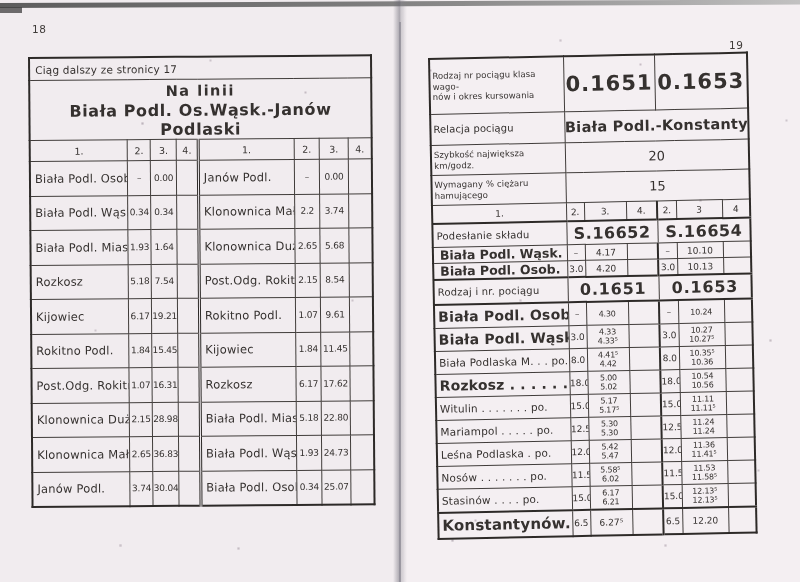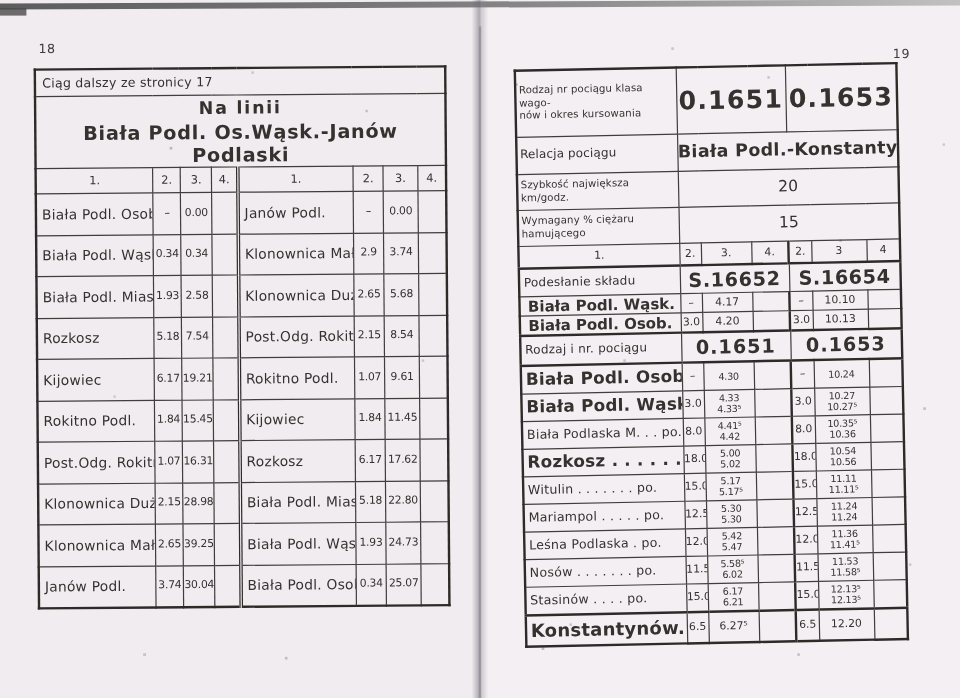--- a/index.html
+++ b/index.html
@@ -21,22 +21,22 @@
     238px 548px 0 .6px rgba(115,100,115,.35), 352px 300px 0 .5px rgba(115,100,115,.30),
     120px 545px 0 .7px rgba(115,100,115,.30), 452px 540px 0 .6px rgba(115,100,115,.40),
     475px 520px 0 .5px rgba(115,100,115,.35), 520px 300px 0 .6px rgba(115,100,115,.30),
     640px 64px 0 .5px rgba(115,100,115,.35), 700px 200px 0 .6px rgba(115,100,115,.30),
     770px 340px 0 .6px rgba(115,100,115,.35), 758px 470px 0 .5px rgba(115,100,115,.30),
     560px 40px 0 .6px rgba(115,100,115,.30), 430px 70px 0 .5px rgba(115,100,115,.35),
     95px 330px 0 .5px rgba(115,100,115,.28), 210px 60px 0 .5px rgba(115,100,115,.3),
     665px 545px 0 .6px rgba(115,100,115,.33), 786px 120px 0 .5px rgba(115,100,115,.3);}
 
   .pnum{position:absolute;font-size:10.5px;color:#403c3a;letter-spacing:.5px;}
-  .pnum-left{left:32px;top:35px;}
-  .pnum-right{left:744px;top:39px;}
+  .pnum-left{left:32px;top:23px;}
+  .pnum-right{left:729px;top:39px;}
 
   table{border-collapse:collapse;table-layout:fixed;}
   td{border:1px solid #413d3b;padding:0;overflow:hidden;vertical-align:middle;}
 
   
   .ltable{position:absolute;left:28px;top:57px;width:344px;border:2px solid #2d2a28;
           transform:rotate(-0.45deg);transform-origin:top left;}
   .ltable .cont td{height:21px;font-size:10.5px;text-align:left;padding-left:5px;letter-spacing:.2px;}
   .ltable .title td{height:53px;text-align:center;}
   .ltable .title .t1{font-size:14.5px;font-weight:bold;letter-spacing:1.5px;margin-top:3px;}
@@ -130,28 +130,28 @@
     <td class="num">–</td>
     <td class="num">0.00</td>
     <td class="num"></td>
   </tr>
   <tr class="lrow">
     <td class="stn">Biała Podl. Wąsk.</td>
     <td class="num">0.34</td>
     <td class="num">0.34</td>
     <td class="num"></td>
     <td class="stn dl">Klonownica Mała</td>
-    <td class="num">2.9</td>
+    <td class="num">2.2</td>
     <td class="num">3.74</td>
     <td class="num"></td>
   </tr>
   <tr class="lrow">
     <td class="stn">Biała Podl. Miasto</td>
     <td class="num">1.93</td>
-    <td class="num">2.58</td>
+    <td class="num">1.64</td>
     <td class="num"></td>
     <td class="stn dl">Klonownica Duża</td>
     <td class="num">2.65</td>
     <td class="num">5.68</td>
     <td class="num"></td>
   </tr>
   <tr class="lrow">
     <td class="stn">Rozkosz</td>
     <td class="num">5.18</td>
     <td class="num">7.54</td>
@@ -197,21 +197,21 @@
     <td class="num">28.98</td>
     <td class="num"></td>
     <td class="stn dl">Biała Podl. Miasto</td>
     <td class="num">5.18</td>
     <td class="num">22.80</td>
     <td class="num"></td>
   </tr>
   <tr class="lrow">
     <td class="stn">Klonownica Mała</td>
     <td class="num">2.65</td>
-    <td class="num">39.25</td>
+    <td class="num">36.83</td>
     <td class="num"></td>
     <td class="stn dl">Biała Podl. Wąsk</td>
     <td class="num">1.93</td>
     <td class="num">24.73</td>
     <td class="num"></td>
   </tr>
   <tr class="lrow">
     <td class="stn">Janów Podl.</td>
     <td class="num">3.74</td>
     <td class="num">30.04</td>

